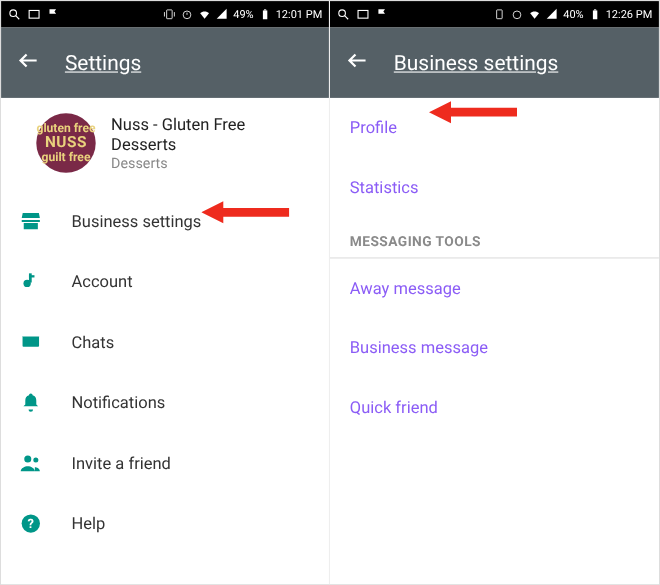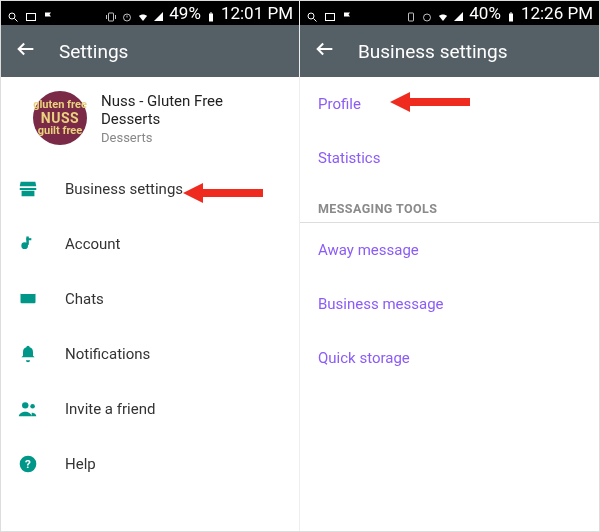--- a/index.html
+++ b/index.html
@@ -1,26 +1,26 @@
 <!DOCTYPE html>
 <html><head>
   <meta charset="utf-8">
   <style>
     * { box-sizing: border-box; margin: 0; padding: 0; }
     body { font-family: Roboto, -apple-system, Helvetica, Arial, sans-serif; background: #fff; width: 600px; height: 532px; overflow: hidden; }
     .wrap { display: flex; width: 600px; height: 532px; border: 1px solid #ddd; position: relative; }
     .pane { width: 300px; height: 530px; background: #fff; display: flex; flex-direction: column; position: relative; overflow: hidden; }
     .pane.left { border-right: 1px solid #eee; }
 
-    .statusbar { height: 24px; background: #000; color: #fff; display: flex; align-items: center; font-size: 17px; padding: 0 6px; justify-content: space-between; }
+    .statusbar { height: 24px; background: #000; color: #fff; display: flex; align-items: center; font-size: 10px; padding: 0 6px; justify-content: space-between; }
     .sb-left { display: flex; gap: 6px; align-items: center; }
     .sb-right { display: flex; gap: 4px; align-items: center; }
     .sb-icon { width: 12px; height: 12px; display: inline-block; }
 
-    .appbar { height: 52px; background: #556066; color: #fff; display: flex; align-items: center; padding: 0 14px; gap: 22px; }
+    .appbar { height: 64px; background: #556066; color: #fff; display: flex; align-items: center; padding: 0 14px; gap: 22px; text-decoration: underline; }
     .appbar .title { font-size: 19px; font-weight: 400; }
 
     .profile-row { display: flex; align-items: center; padding: 14px 32px 16px; gap: 14px; }
     .avatar { width: 54px; height: 54px; border-radius: 50%; background: #7a2947; display: flex; align-items: center; justify-content: center; color: #e9d27d; font-weight: bold; font-size: 11px; text-align: center; line-height: 1.05; flex-shrink: 0; }
     .profile-text .name { font-size: 15px; color: #222; font-weight: 400; }
     .profile-text .status { font-size: 13px; color: #888; margin-top: 2px; }
 
     .list { flex: 1; overflow: hidden; }
     .row { display: flex; align-items: center; height: 55px; padding: 0 16px; gap: 26px; }
     .row .label { font-size: 15px; color: #333; }
@@ -211,21 +211,21 @@
         <span class="label">Statistics</span>
       </div>
       <div class="section-header">MESSAGING TOOLS</div>
       <div class="row2">
         <span class="label">Away message</span>
       </div>
       <div class="row2">
         <span class="label">Business message</span>
       </div>
       <div class="row2">
-        <span class="label">Quick storage</span>
+        <span class="label">Quick friend</span>
       </div>
     </div>
 
     <div class="arrow" style="left:90px; top:89px;">
       <svg width="80" height="24" viewBox="0 0 80 24">
           <polygon points="0,12 20,2 20,8 80,8 80,16 20,16 20,22" fill="#ee2b1e"></polygon>
         </svg>
     </div>
   </div>
 

